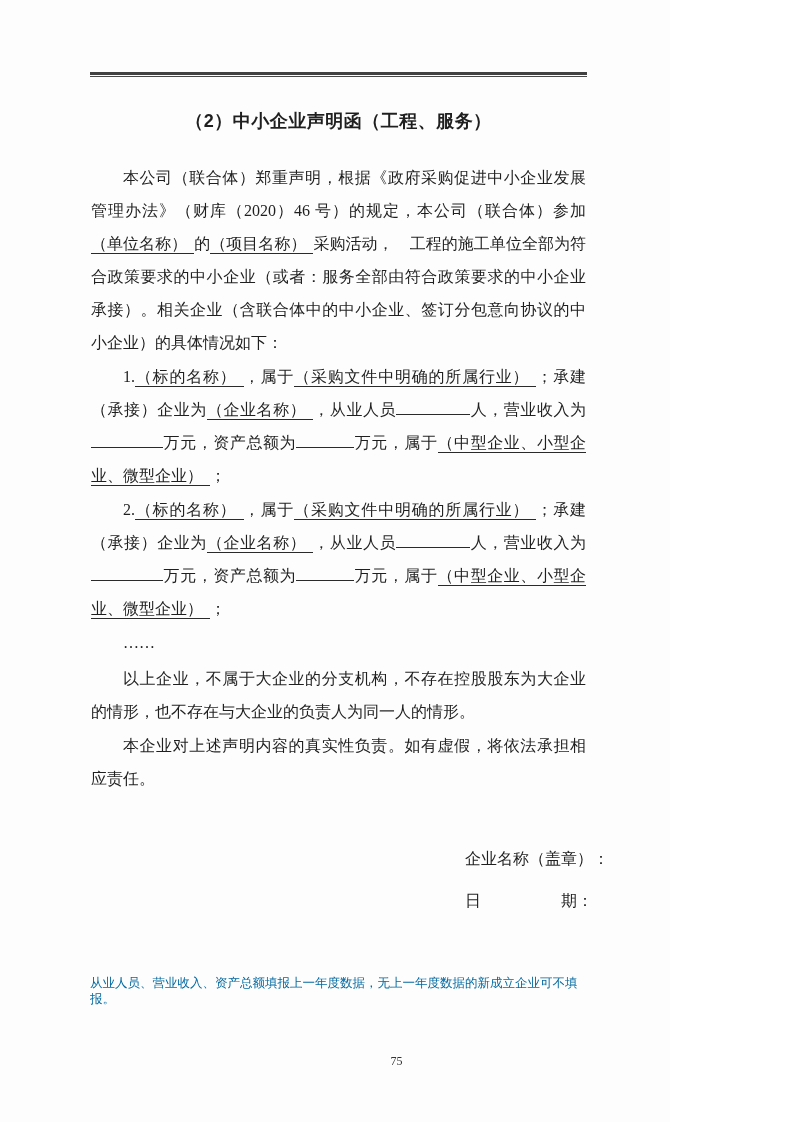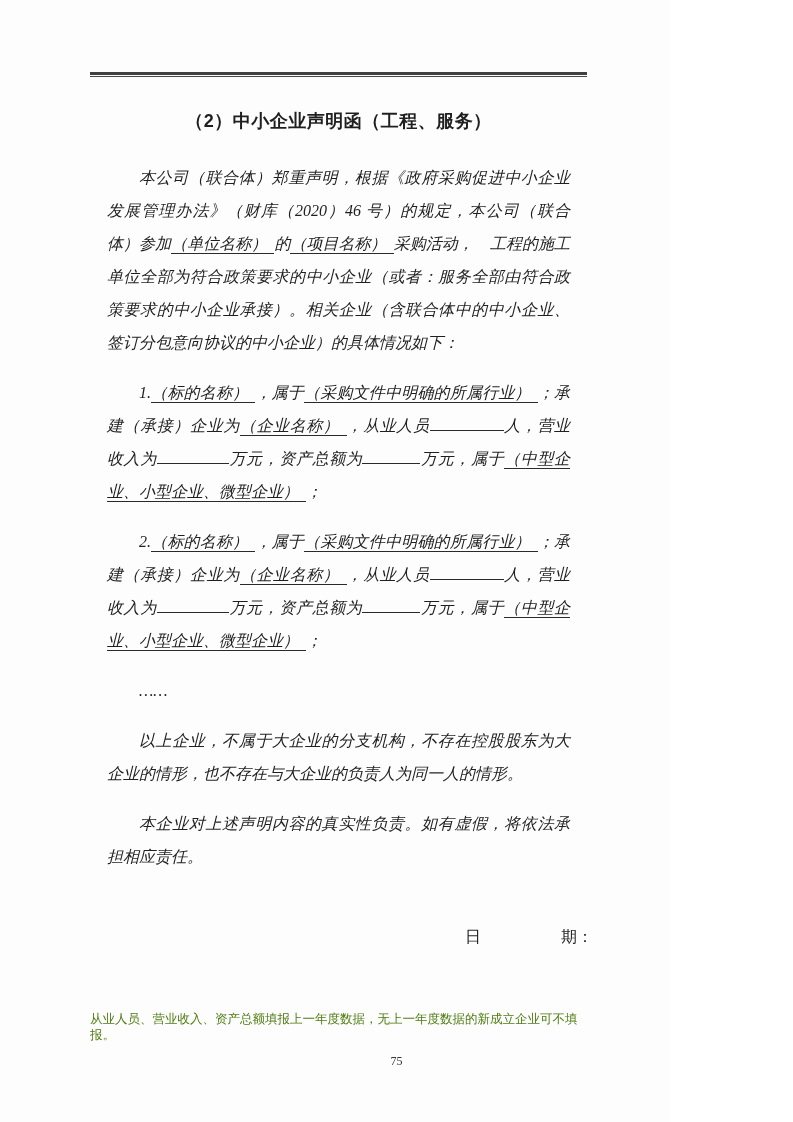--- a/index.html
+++ b/index.html
@@ -22,21 +22,21 @@
   .title {
     margin: 31px 0 0 0;
     font-size: 18px;
     line-height: 26px;
     font-weight: bold;
     text-align: center;
     font-family: "Liberation Sans", sans-serif;
     letter-spacing: 0.5px;
   }
   .body { margin-top: 27px; font-size: 16px; line-height: 33px; }
-  .para { margin: 17px; text-indent: 2em; text-align: justify; font-style: italic; }
+  .para { margin: 1px; text-indent: 2em; text-align: justify; }
   .para.no-justify { text-align: left; }
   .u {
     border-bottom: 1px solid #2a2a2a;
     padding: 0 7px 1px 0;
   }
   .blank {
     display: inline-block;
     border-bottom: 1px solid #2a2a2a;
     height: 15px;
     vertical-align: baseline;
@@ -45,21 +45,21 @@
   .w72 { width: 72px; }
   .w58 { width: 58px; }
   .p2 { margin-top: 3px; }
   .signature { margin-top: 54px; margin-left: 375px; font-size: 16px; }
   .sig-line { line-height: 20px; white-space: pre; }
   .sig-line + .sig-line { margin-top: 22px; }
   .footnote {
     margin-top: 64px;
     font-size: 12.5px;
     line-height: 16px;
-    color: #4d7c0f;
+    color: #0369a1;
     text-align: left;
   }
   .page-number {
     position: absolute;
     left: 0;
     top: 1054px;
     width: 793px;
     text-align: center;
     font-size: 12px;
     color: #333333;
@@ -85,20 +85,21 @@
 
     <p class="para no-justify">……</p>
 
     <p class="para p2">以上企业，不属于大企业的分支机构，不存在控股股东为大企业的情形，也不存在与大企业的负责人为同一人的情形。</p>
 
     <p class="para">本企业对上述声明内容的真实性负责。如有虚假，将依法承担相应责任。</p>
 
   </div>
 
   <div class="signature">
+    <div class="sig-line">企业名称（盖章）：</div>
     <div class="sig-line">日　　　　　期：</div>
   </div>
 
   <div class="footnote">从业人员、营业收入、资产总额填报上一年度数据，无上一年度数据的新成立企业可不填报。</div>
 
   <div class="page-number">75</div>
 
 </div>
 
 </body></html>

